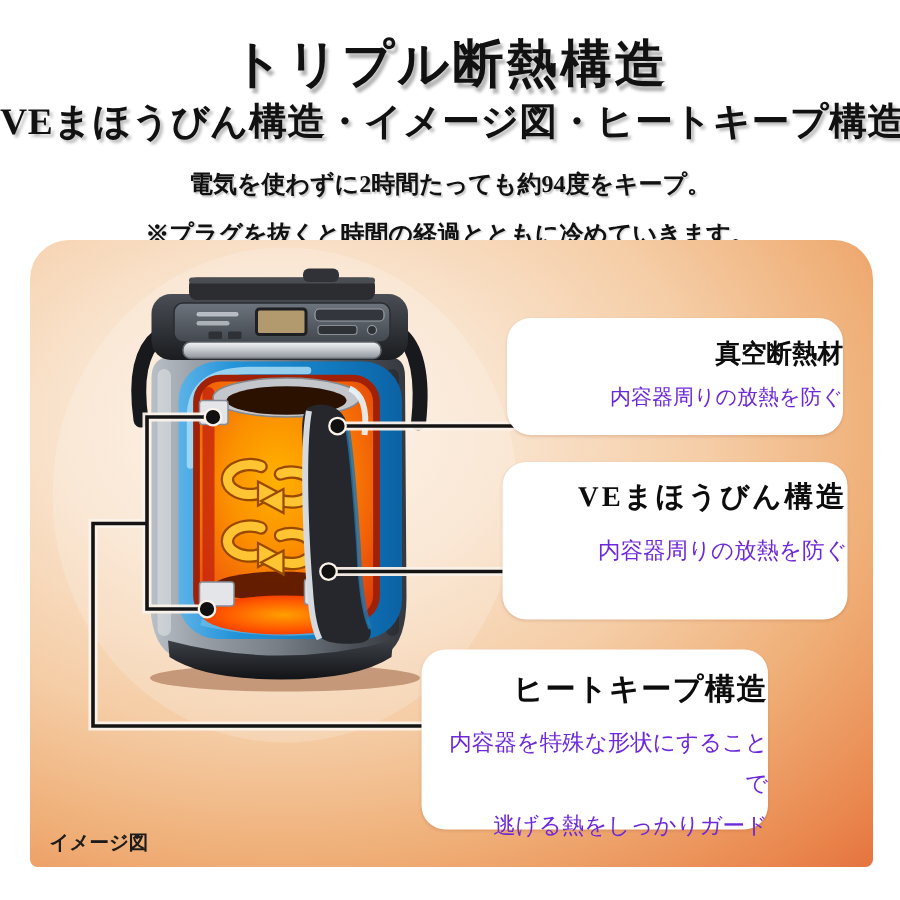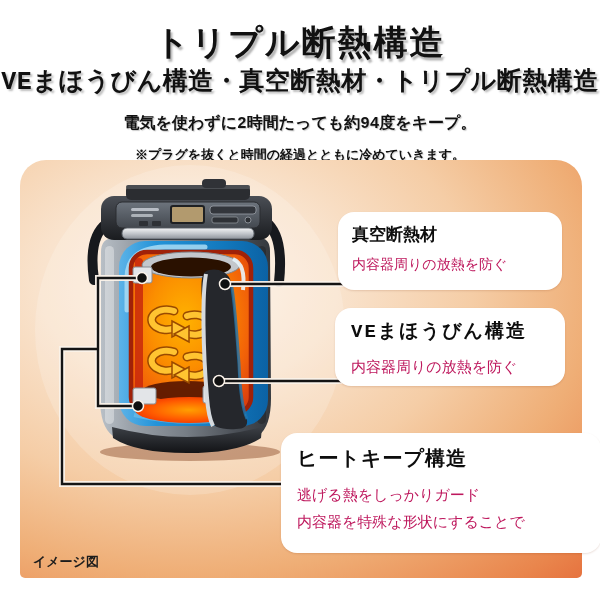--- a/index.html
+++ b/index.html
@@ -1,62 +1,63 @@
 <!DOCTYPE html>
 <html><head>
 <meta charset="utf-8">
 <style>
   html,body{margin:0;padding:0;background:#ffffff;}
   .stage{
     position:relative;width:600px;height:600px;background:#ffffff;
-    overflow:hidden;font-family:Liberation Mono, monospace;color:#111;
+    overflow:hidden;font-family:Liberation Serif, serif;color:#111;
   }
   
   .hdr{position:absolute;left:0;width:600px;text-align:center;font-weight:bold;white-space:nowrap;}
   .hdr-title{top:20px;font-size:34px;letter-spacing:2px;text-shadow:2px 3px 2px rgba(40,40,40,.35);}
   .hdr-sub{top:64px;font-size:25px;letter-spacing:.5px;text-shadow:2px 2px 2px rgba(40,40,40,.3);}
   .hdr-desc{top:113px;font-size:16px;text-shadow:1px 1px 1px rgba(40,40,40,.25);}
-  .hdr-note{top:146px;font-size:13px;text-shadow:1px 1px 1px rgba(40,40,40,.2);}
+  .hdr-note{top:146px;font-size:16px;text-shadow:1px 1px 1px rgba(40,40,40,.2);}
   
   .panel{
     position:absolute;left:20px;top:160px;width:562px;height:418px;
     border-radius:26px 26px 5px 5px;
     background:
       radial-gradient(120% 115% at 30% 30%,
         #fdf2e7 0%, #f9e3cd 22%, #f5cda6 42%, #efae76 60%,
         #e9854c 78%, #e25c2f 92%, #de4d27 100%);
   }
   
   .illust{position:absolute;left:0;top:0;width:600px;height:600px;}
   
   .callout{
     position:absolute;background:#ffffff;border-radius:16px;
     box-shadow:0 1px 2px rgba(120,40,0,.15);
+    text-align:right;
   }
   .callout .c-title{font-weight:bold;color:#0d0d0d;line-height:1.2;}
-  .callout .c-line{color:#be185d;}
+  .callout .c-line{color:#6d28d9;}
   .co-1{left:338px;top:212px;width:224px;height:78px;padding:14px 0 0 14px;box-sizing:border-box;}
   .co-1 .c-title{font-size:17px;margin-bottom:10px;}
   .co-1 .c-line{font-size:14px;}
-  .co-2{left:335px;top:308px;width:230px;height:78px;padding:13px 0 0 16px;box-sizing:border-box;}
+  .co-2{left:335px;top:308px;width:230px;height:105px;padding:13px 0 0 16px;box-sizing:border-box;}
   .co-2 .c-title{font-size:19px;letter-spacing:2px;margin-bottom:11px;}
   .co-2 .c-line{font-size:15px;line-height:1.82;}
-  .co-3{left:281px;top:433px;width:320px;height:120px;padding:15px 0 0 16px;box-sizing:border-box;}
+  .co-3{left:281px;top:433px;width:231px;height:120px;padding:15px 0 0 16px;box-sizing:border-box;}
   .co-3 .c-title{font-size:20px;letter-spacing:1px;margin-bottom:11px;}
   .co-3 .c-line{font-size:15px;line-height:1.82;}
   
   .caption{position:absolute;left:33px;top:553px;font-size:13px;font-weight:bold;color:#1c1c1c;}
 </style>
 </head>
 <body>
 
 <div class="stage">
 
   <div class="hdr hdr-title">トリプル断熱構造</div>
-  <div class="hdr hdr-sub">VEまほうびん構造・真空断熱材・トリプル断熱構造</div>
+  <div class="hdr hdr-sub">VEまほうびん構造・イメージ図・ヒートキープ構造</div>
   <div class="hdr hdr-desc">電気を使わずに2時間たっても約94度をキープ。</div>
   <div class="hdr hdr-note">※プラグを抜くと時間の経過とともに冷めていきます。</div>
 
   <div class="panel"></div>
 
   <svg class="illust" viewBox="0 0 600 600">
     <defs>
       <linearGradient id="gBody" x1="0" y1="0" x2="1" y2="0">
         <stop offset="0" stop-color="#b9c0c7"></stop>
           <stop offset=".18" stop-color="#9aa1a9"></stop>
@@ -197,18 +198,18 @@
     <div class="c-line">内容器周りの放熱を防ぐ</div>
   </div>
 
   <div class="callout co-2">
     <div class="c-title">VEまほうびん構造</div>
     <div class="c-line">内容器周りの放熱を防ぐ</div>
   </div>
 
   <div class="callout co-3">
     <div class="c-title">ヒートキープ構造</div>
+    <div class="c-line">内容器を特殊な形状にすることで</div>
     <div class="c-line">逃げる熱をしっかりガード</div>
-    <div class="c-line">内容器を特殊な形状にすることで</div>
   </div>
 
   <div class="caption">イメージ図</div>
 </div>
 
 </body></html>

